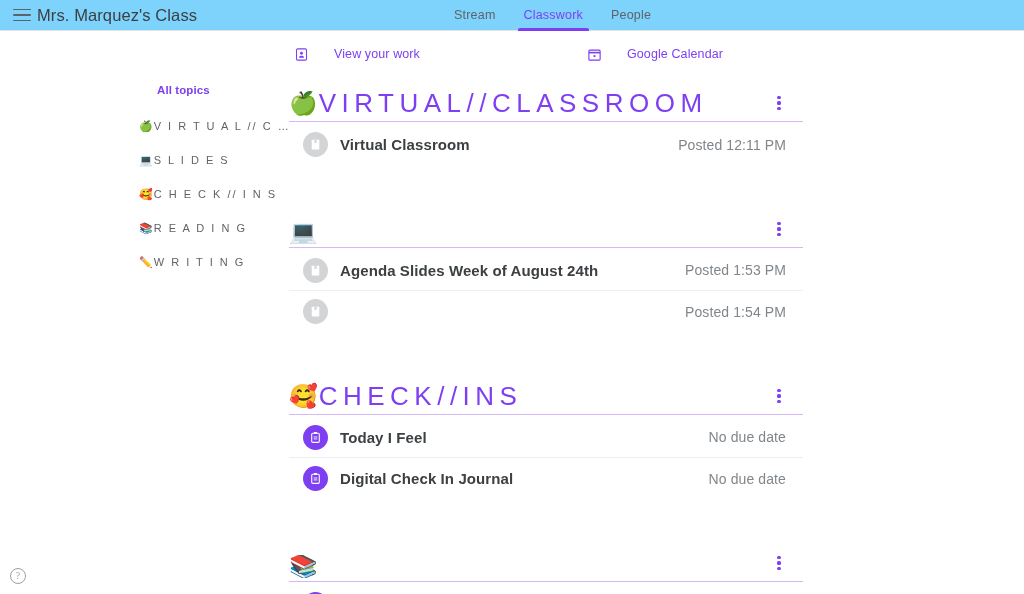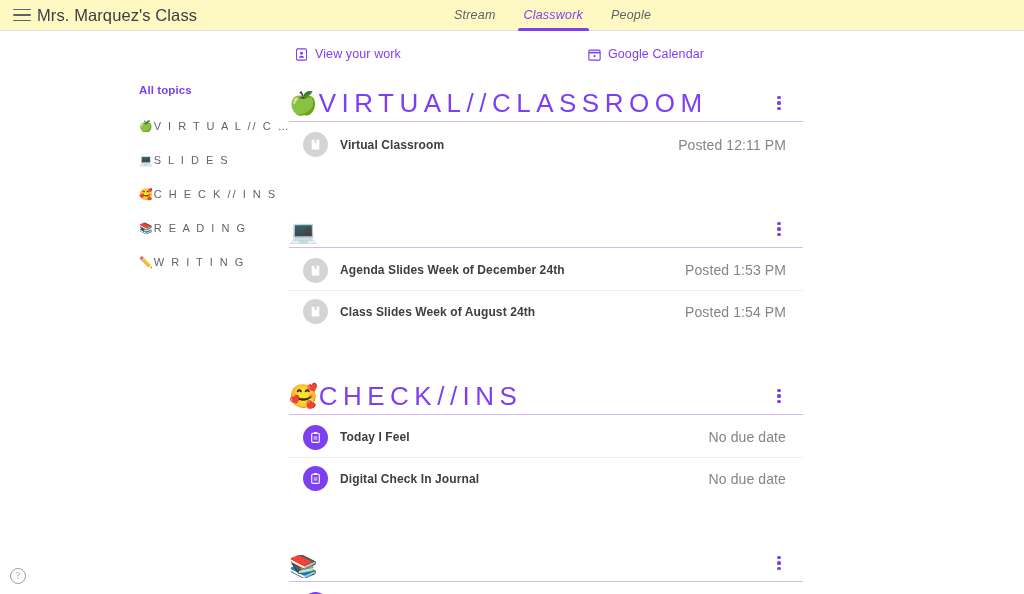--- a/index.html
+++ b/index.html
@@ -9,21 +9,21 @@
     overflow: hidden;
     background: #ffffff;
     font-family: "Liberation Sans", sans-serif;
     -webkit-font-smoothing: antialiased;
   }
 
   
   .appbar {
     position: absolute; top: 0; left: 0;
     width: 1024px; height: 31px;
-    background: #fef9c3;
+    background: #7dd3fc;
     border-bottom: 1px solid #e3e3e3;
     display: flex; align-items: center;
   }
   .hamburger {
     position: absolute; left: 10px; top: 3px;
     width: 24px; height: 24px;
     display: flex; flex-direction: column; justify-content: center;
     gap: 4px; padding: 0 3px; cursor: pointer;
   }
   .hamburger i { display: block; height: 1.6px; background: #5f6368; border-radius: 1px; }
@@ -33,54 +33,54 @@
     line-height: 31px; white-space: nowrap;
   }
 
   .tabs {
     position: absolute; left: 440px; top: 0;
     height: 31px; display: flex; align-items: center; gap: 0;
   }
   .tab {
     position: relative; height: 31px; line-height: 31px;
     font-size: 12.5px; color: #5f6368; padding: 0 14px;
-    cursor: pointer; letter-spacing: .2px; white-space: nowrap; font-style: italic;
+    cursor: pointer; letter-spacing: .2px; white-space: nowrap;
   }
   .tab.active { color: #7e3ff2; font-weight: 500; }
   .tab.active::after {
     content: ""; position: absolute; left: 8px; right: 8px; bottom: 0;
     height: 2.6px; background: #7e3ff2; border-radius: 2px 2px 0 0;
   }
 
   
   .page { position: absolute; top: 31px; left: 0; width: 1024px; height: 563px; background: #fff; }
 
   
   .toolbar { position: absolute; top: 12px; left: 0; width: 1024px; height: 24px; }
   .tool-link {
-    position: absolute; display: flex; align-items: center; gap: 6px;
+    position: absolute; display: flex; align-items: center; gap: 25px;
     color: #7e3ff2; font-size: 12.5px; cursor: pointer; letter-spacing: .1px;
     white-space: nowrap; height: 22px;
   }
   .tool-link svg { display: block; }
   #tl-work { left: 294px; }
   #tl-cal  { left: 587px; }
   #tl-drive{ left: 700px; }
 
   
   .topics { position: absolute; top: 52px; left: 139px; width: 140px; }
   .topic {
     font-size: 11px; color: #5f6368; letter-spacing: 2.0px;
     margin-bottom: 20px; cursor: pointer; white-space: nowrap;
     display: flex; align-items: center; line-height: 14px;
   }
   .topic .emo { font-size: 11px; letter-spacing: 0; margin-right: 1px; }
   .topic.all {
     color: #7e3ff2; font-weight: bold; letter-spacing: .1px;
-    font-size: 11.5px; margin-bottom: 22px;
+    font-size: 11.5px; margin-bottom: 22px; margin-left: 18px;
   }
 
   
   .main { position: absolute; top: 45px; left: 289px; width: 514px; }
 
   .section { margin-bottom: 0; }
   .sec-head {
     position: relative; display: flex; align-items: flex-end;
     height: 46px; border-bottom: 1.4px solid #d3b9f5; padding-bottom: 3px;
   }
@@ -106,21 +106,21 @@
   }
   .row.last { border-bottom: none; }
   .row-icon {
     width: 25px; height: 25px; border-radius: 50%;
     display: flex; align-items: center; justify-content: center;
     flex: none; margin-right: 12px;
   }
   .row-icon.gray { background: #d2d4d6; }
   .row-icon.purple { background: #7e3ff2; }
   .row-title {
-    font-size: 12px; color: #3c4043; font-weight: bold;
+    font-size: 15px; color: #3c4043; font-weight: bold;
     letter-spacing: .1px; white-space: nowrap; overflow: hidden;
     text-overflow: ellipsis; max-width: 330px;
   }
   .row-meta {
     position: absolute; right: 17px; font-size: 14px;
     color: #80868b; letter-spacing: .1px; white-space: nowrap;
   }
   .sec-gap { height: 37px; }
 
   
@@ -243,31 +243,30 @@
           </div>
       </div>
       <div class="rows">
         <div class="row">
           <div class="row-icon gray">
             <svg width="13" height="13" viewBox="0 0 24 24" fill="#ffffff">
               <path d="M6 3h12a1 1 0 0 1 1 1v16a1 1 0 0 1-1 1H6a1 1 0 0 1-1-1V4a1 1 0 0 1 1-1z"></path>
               <path d="M10 3h4v7l-2-1.6L10 10z" fill="#d2d4d6"></path>
             </svg>
           </div>
-          <div class="row-title">Agenda Slides Week of December 24th</div>
+          <div class="row-title">Agenda Slides Week of August 24th</div>
           <div class="row-meta">Posted 1:53 PM</div>
         </div>
         <div class="row last">
           <div class="row-icon gray">
             <svg width="13" height="13" viewBox="0 0 24 24" fill="#ffffff">
               <path d="M6 3h12a1 1 0 0 1 1 1v16a1 1 0 0 1-1 1H6a1 1 0 0 1-1-1V4a1 1 0 0 1 1-1z"></path>
               <path d="M10 3h4v7l-2-1.6L10 10z" fill="#d2d4d6"></path>
             </svg>
           </div>
-          <div class="row-title">Class Slides Week of August 24th</div>
           <div class="row-meta">Posted 1:54 PM</div>
         </div>
       </div>
     </div>
 
     <div class="sec-gap"></div>
 
     <div class="section">
       <div class="sec-head">
         <div class="sec-title">

